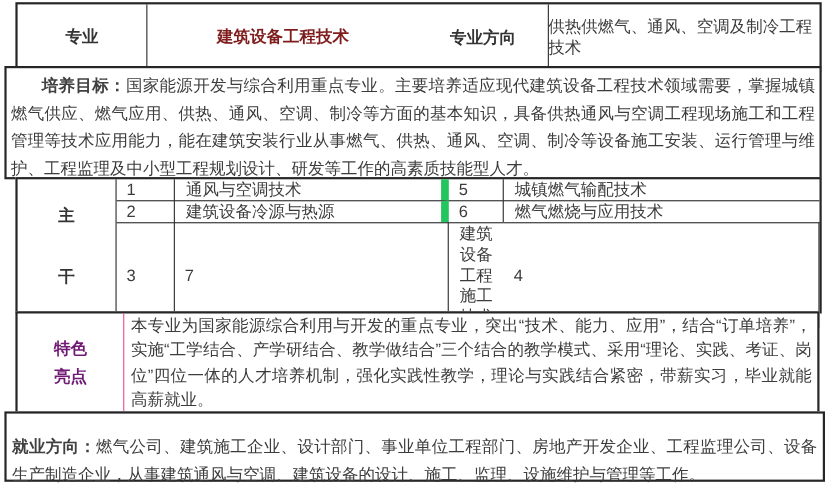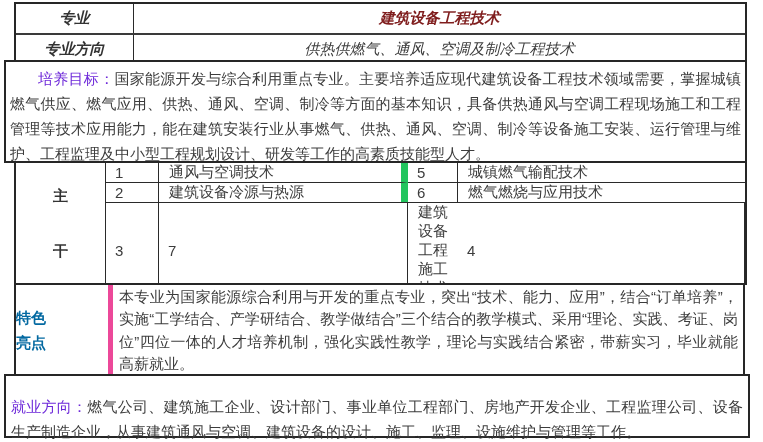--- a/index.html
+++ b/index.html
@@ -13,37 +13,37 @@
   }
   * { box-sizing: border-box; }
 
   .sec {
     position: absolute;
     border: 2px solid #262626;
     background: #fff;
   }
 
   
-  #sec-top { top: 2px; left: 14px; width: 733px; height: 64px; display: flex; flex-direction: column; font-style: italic; }
+  #sec-top { top: 2px; left: 14px; width: 733px; height: 64px; display: flex; flex-direction: row; }
   .trow { display: flex; flex: 1; min-height: 0; }
   .trow.first { border-bottom: 2px solid #3a3a3a; }
   .hcell {
     width: 118px; flex: 0 0 118px;
     border-right: 1px solid #2a2a2a;
     display: flex; align-items: center; justify-content: center;
     font-weight: bold; color: #333;
   }
   .vcell { flex: 1; display: flex; align-items: center; justify-content: center; }
   .vcell.bold { font-weight: bold; color: #7f1d1d; }
 
   
   #sec-objective { top: 60px; left: 4px; width: 743px; height: 103px; padding: 4px 4px 0 4px; }
   .para { line-height: 25px; text-align: justify; }
   .para.indent { text-indent: 28px; }
-  .inline-label { font-weight: normal; color: #6d28d9; margin-top: 16px; }
+  .inline-label { font-weight: bold; color: #404040; margin-top: 16px; }
 
   
   #sec-courses { top: 161px; left: 14px; width: 733px; height: 124px;
     display: grid;
     grid-template-columns: 90px 53px 249px 50px 1fr;
     grid-auto-rows: 1fr;
   }
   .course-head {
     grid-row: 1 / span 4; grid-column: 1;
     border-right: 1px solid #2a2a2a;
@@ -52,23 +52,23 @@
   }
   .ccell { display: flex; align-items: center; }
   .cnum  { padding-left: 9px; border-right: 1px solid #2a2a2a; }
   .cname { padding-left: 10px; }
   .cname.mid { border-right: 7px solid #22c55e; }
   .bt { border-top: 1px solid #2a2a2a; }
 
   
   #sec-features { top: 283px; left: 14px; width: 731px; height: 93px; display: flex; }
   .fhead {
-    flex: 0 0 97px; border-right: 5px solid #ec4899;
-    display: flex; flex-direction: column; justify-content: center;
-    font-weight: bold; color: #0369a1; line-height: 25px;
+    flex: 0 0 97px; border-right: 1px solid #ec4899;
+    display: flex; flex-direction: column; align-items: center; justify-content: center;
+    font-weight: bold; color: #701a75; line-height: 25px;
   }
   .fbody { flex: 1; padding: 1px 5px 0 6px; line-height: 22.4px; text-align: justify; }
 
   
   #sec-employment { top: 374px; left: 4px; width: 746px; height: 64px; padding: 18px 5px 0 5px; }
 </style>
 </head>
 <body>
 
 <div class="sec" id="sec-top">

